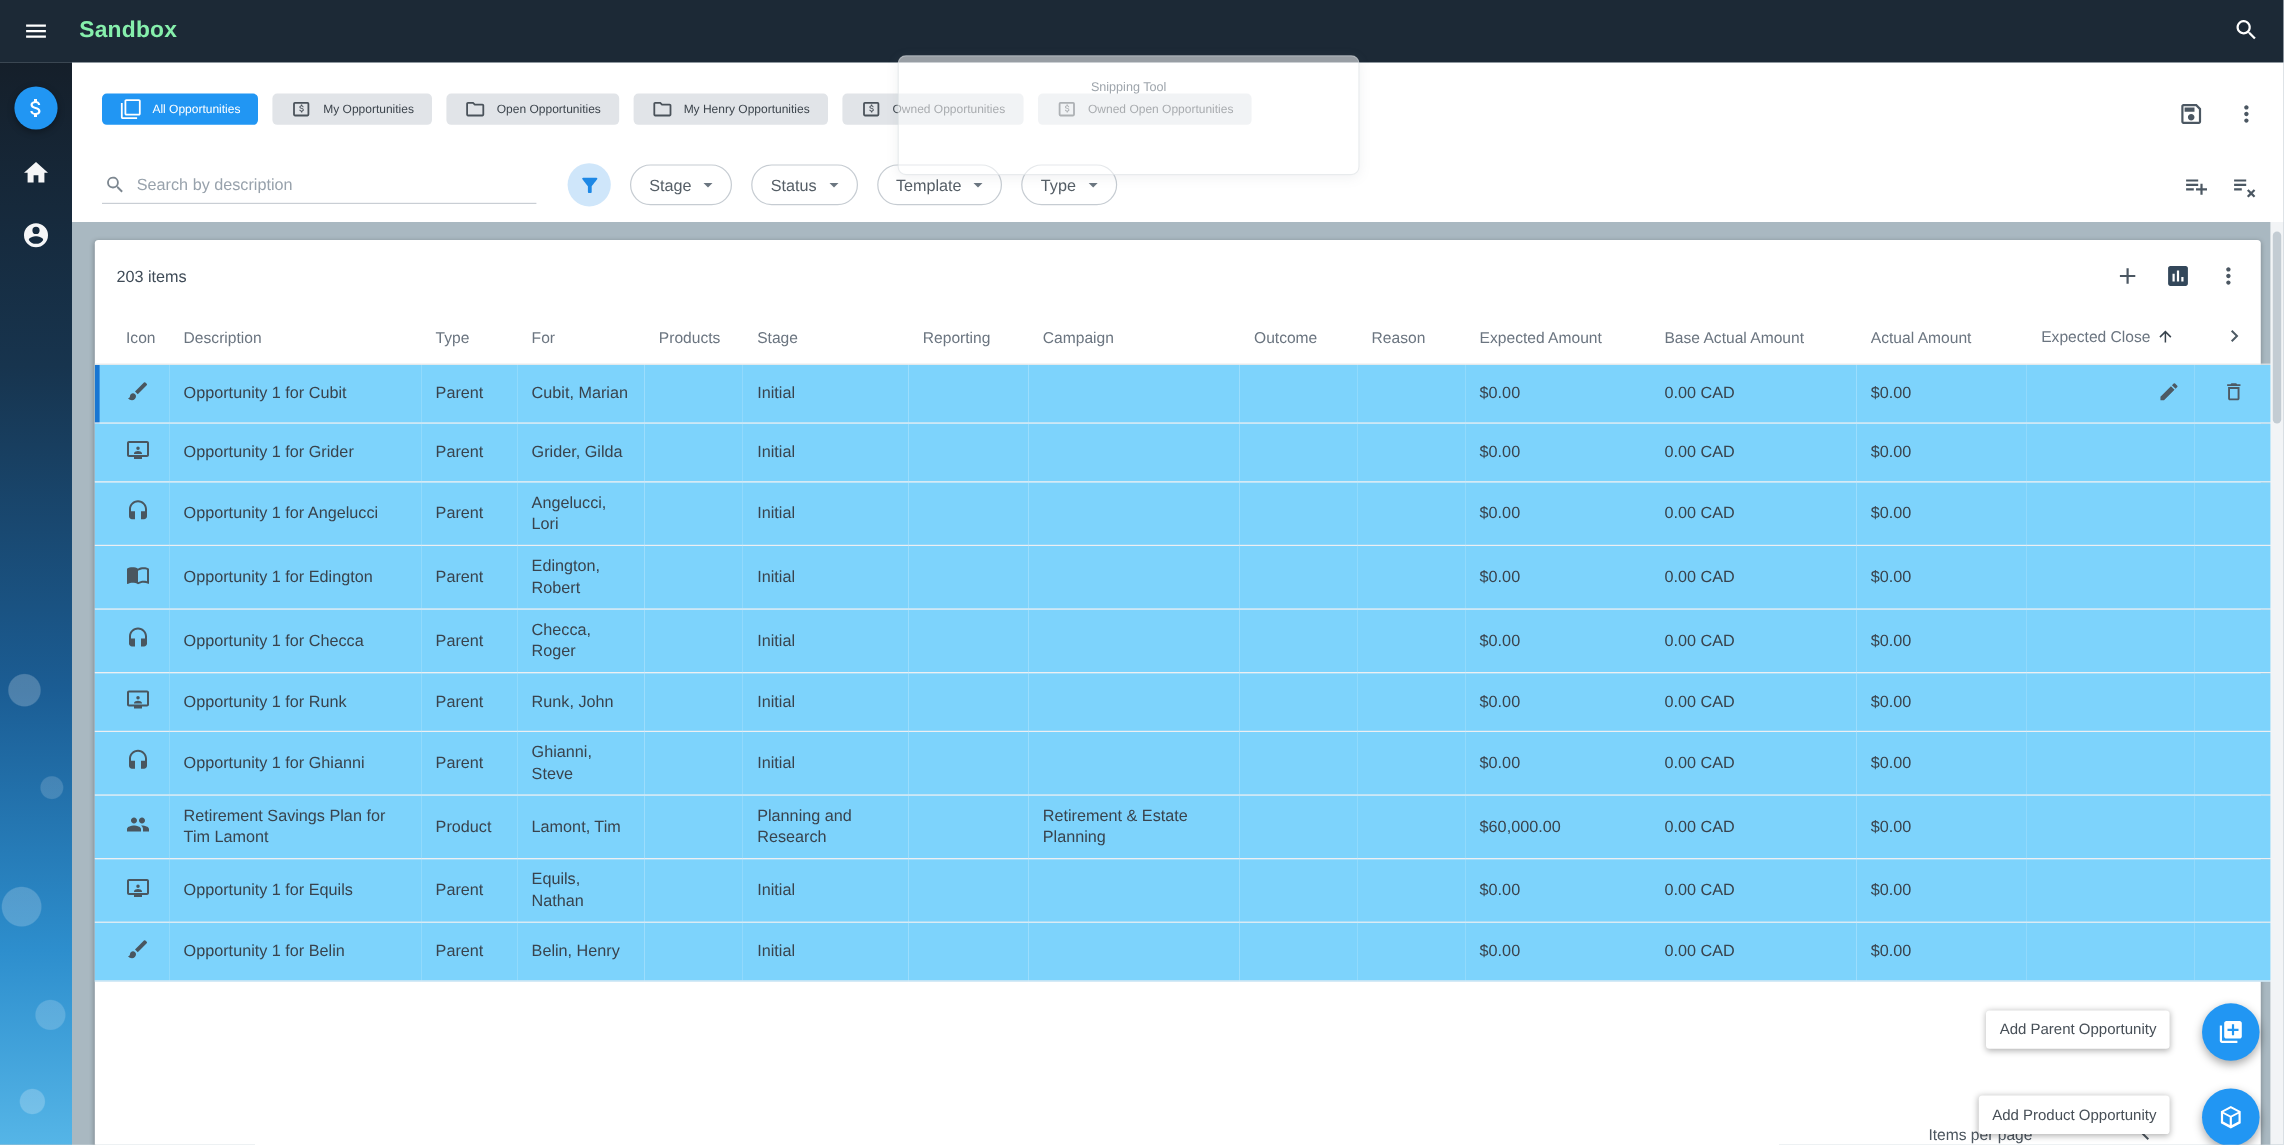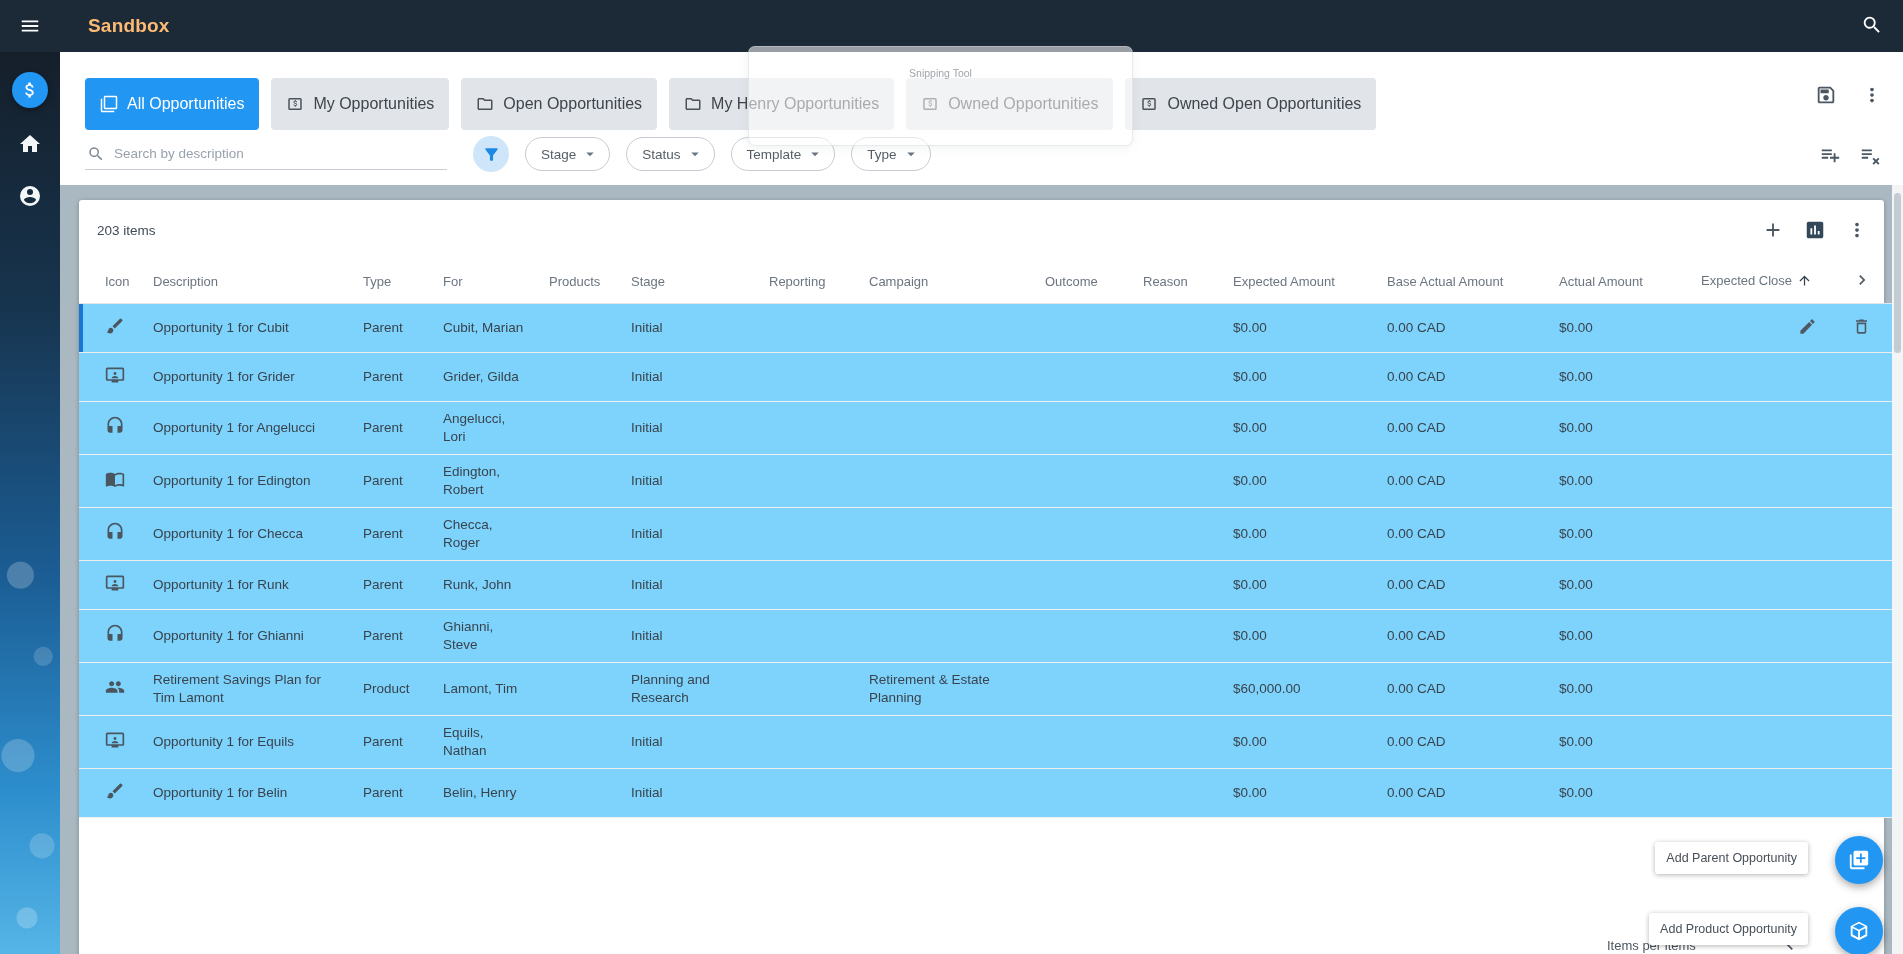--- a/index.html
+++ b/index.html
@@ -3,41 +3,41 @@
 <meta charset="utf-8">
 <style>
   * { box-sizing: border-box; margin: 0; padding: 0; }
   html,body { width:1903px; height:954px; overflow:hidden; }
   body { font-family:"Liberation Sans", sans-serif; background:#a9b8c1; }
   .app { position:relative; width:1903px; height:954px; overflow:hidden; }
 
   
   .topbar { position:absolute; left:0; top:0; width:100%; height:52px; background:#1c2936; display:flex; align-items:center; z-index:6; }
   .hamburger { width:60px; height:52px; background:none; border:none; color:#fff; display:flex; align-items:center; justify-content:center; cursor:pointer; }
-  .page-title { color:#fdba74; font-size:19px; font-weight:bold; letter-spacing:.2px; margin-left:28px; }
+  .page-title { color:#86efac; font-size:19px; font-weight:bold; letter-spacing:.2px; margin-left:6px; }
   .hdr-search { margin-left:auto; margin-right:14px; background:none; border:none; color:#fff; cursor:pointer; padding:6px; }
 
   
   .sidebar { position:absolute; left:0; top:52px; bottom:0; width:60px; z-index:5;
     background:
       radial-gradient(circle at 34% 58%, rgba(255,255,255,.22) 0 13px, rgba(255,255,255,0) 14px),
       radial-gradient(circle at 72% 67%, rgba(255,255,255,.16) 0 9px, rgba(255,255,255,0) 10px),
       radial-gradient(circle at 30% 78%, rgba(255,255,255,.20) 0 16px, rgba(255,255,255,0) 17px),
       radial-gradient(circle at 70% 88%, rgba(255,255,255,.18) 0 12px, rgba(255,255,255,0) 13px),
       radial-gradient(circle at 45% 96%, rgba(255,255,255,.22) 0 10px, rgba(255,255,255,0) 11px),
       linear-gradient(180deg,#151f2a 0%, #17344e 28%, #1b5d94 58%, #2d8ecd 82%, #55b5e7 100%);
     display:flex; flex-direction:column; align-items:center; padding-top:20px; gap:20px; }
   .sb-fab { width:36px; height:36px; border-radius:50%; border:none; background:#2196f3; color:#fff; display:flex; align-items:center; justify-content:center; box-shadow:0 2px 6px rgba(0,0,0,.35); cursor:pointer; }
   .sb-btn { background:none; border:none; color:#fff; cursor:pointer; padding:4px; opacity:.96; }
 
   
   .main { position:absolute; left:60px; top:52px; right:0; bottom:0; }
   .toolbar { position:absolute; left:0; top:0; right:0; height:133px; background:#fff; }
   .chips-row { position:absolute; left:25px; top:26px; display:flex; gap:12px; align-items:center; }
-  .chip { height:52px; display:inline-flex; align-items:center; gap:9px; padding:0 15px; border-radius:4px; background:#e1e4e8; color:#3d454d; font-size:16px; cursor:pointer; border:none; white-space:nowrap; }
+  .chip { height:26px; display:inline-flex; align-items:center; gap:9px; padding:0 15px; border-radius:4px; background:#e1e4e8; color:#3d454d; font-size:10px; cursor:pointer; border:none; white-space:nowrap; }
   .chip .ci { color:#4a525a; display:flex; }
   .chip.active { background:#2196f3; color:#fff; }
   .chip.active .ci { color:#fff; }
   .toolbar-actions { position:absolute; right:18px; top:30px; display:flex; gap:20px; }
   .icon-btn { background:none; border:none; color:#4b5762; cursor:pointer; padding:2px; display:flex; align-items:center; }
 
   .filter-row { position:absolute; left:25px; top:84px; right:0; display:flex; align-items:center; }
   .search-box { width:362px; display:flex; align-items:center; gap:9px; border-bottom:1px solid #c9ced4; padding:6px 2px; color:#7d8790; }
   .search-box input { border:none; outline:none; background:transparent; font-family:"Liberation Sans",sans-serif; font-size:13.5px; color:#333; width:100%; }
   .search-box input::placeholder { color:#98a2ac; }
@@ -518,21 +518,21 @@
               <td></td>
               <td>$0.00</td>
               <td>0.00 CAD</td>
               <td>$0.00</td>
               <td class="c-close"></td>
               <td class="c-actions"></td>
             </tr>
           </tbody>
       </table>
       <div class="paginator">
-        <span>Items per items</span>
+        <span>Items per page</span>
         <button class="pg-prev">
             <span style="display:flex">
               <svg width="20" height="20" viewBox="0 0 24 24" fill="currentColor">
                 <path d="M15.41 7.41L14 6l-6 6 6 6 1.41-1.41L10.83 12z"></path>
               </svg>
             </span>
           </button>
       </div>
     </div>
   </main>

